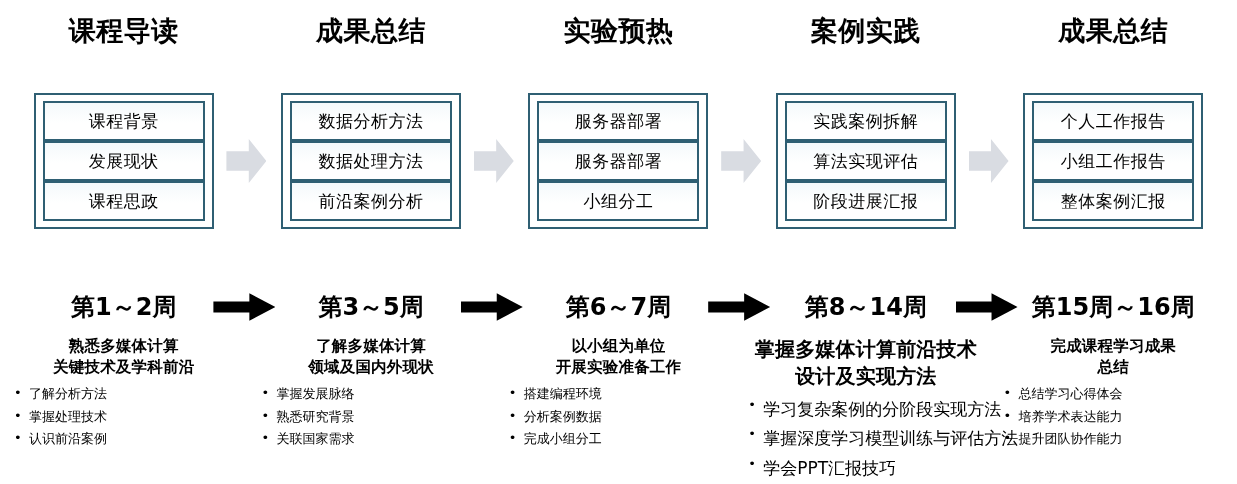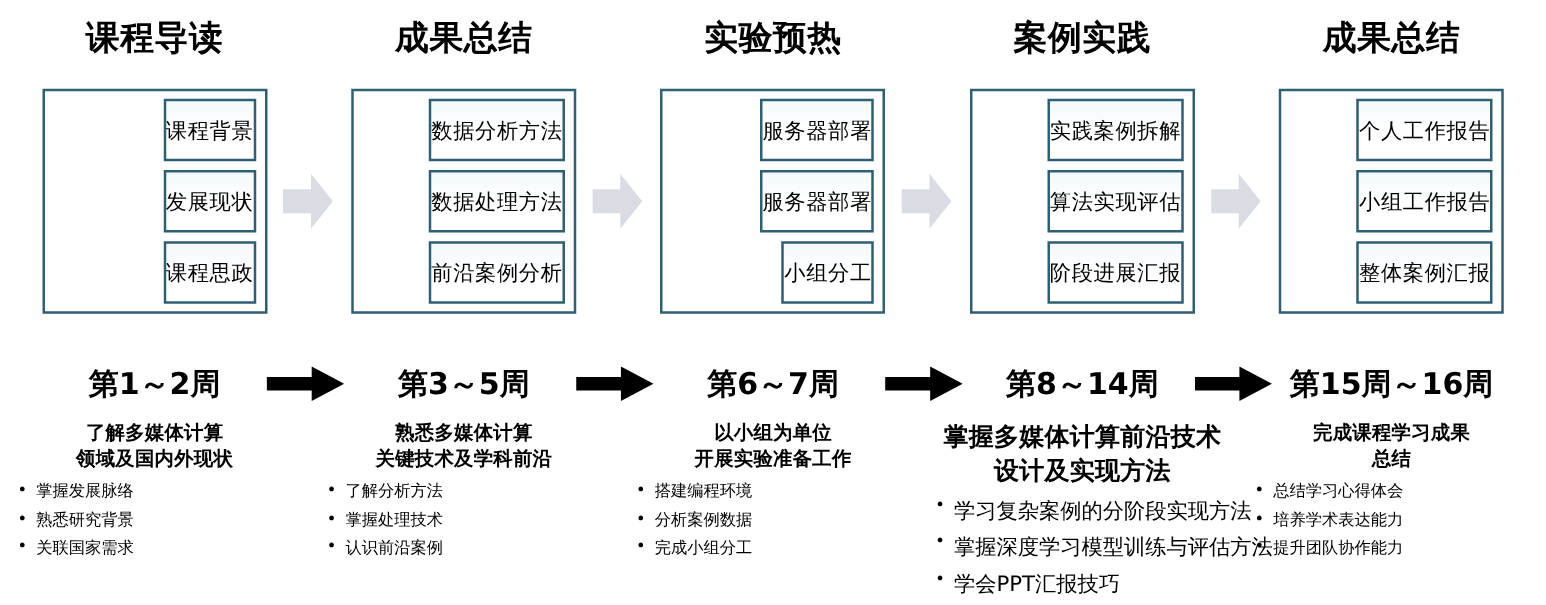--- a/index.html
+++ b/index.html
@@ -54,29 +54,28 @@
   }
   .flow-cell {
     width: 247.4px;
     position: relative;
     display: flex;
     align-items: center;
     justify-content: center;
   }
   .outer-box {
     width: 180px;
-    height: 180px;
+    height: 136px;
     border: 2px solid #2f5f73;
     box-sizing: border-box;
     padding: 6px 7px;
     display: flex;
     flex-direction: column;
     justify-content: space-between;
     background: #ffffff;
-    align-items: flex-end;
   }
   .inner-box {
     height: 50px;
     border: 2px solid #2f5f73;
     box-sizing: border-box;
     display: flex;
     align-items: center;
     justify-content: center;
     background: linear-gradient(180deg, #f4f9fb 0%, #ffffff 55%, #ffffff 100%);
   }
@@ -305,40 +304,40 @@
       <div class="black-arrow"></div>
     </div>
     <div class="week-cell">
       <span class="week-label">第15周～16周</span>
     </div>
   </div>
 
   <div class="bottom-row">
 
     <div class="bottom-cell">
+      <div class="goal">熟悉多媒体计算
+关键技术及学科前沿</div>
+      <ul class="bullets">
+        <li>了解分析方法</li>
+        <li>掌握处理技术</li>
+        <li>认识前沿案例</li>
+      </ul>
+    </div>
+
+    <div class="bottom-cell">
       <div class="goal">了解多媒体计算
 领域及国内外现状</div>
       <ul class="bullets">
         <li>掌握发展脉络</li>
         <li>熟悉研究背景</li>
         <li>关联国家需求</li>
       </ul>
     </div>
 
     <div class="bottom-cell">
-      <div class="goal">熟悉多媒体计算
-关键技术及学科前沿</div>
-      <ul class="bullets">
-        <li>了解分析方法</li>
-        <li>掌握处理技术</li>
-        <li>认识前沿案例</li>
-      </ul>
-    </div>
-
-    <div class="bottom-cell">
       <div class="goal">以小组为单位
 开展实验准备工作</div>
       <ul class="bullets">
         <li>搭建编程环境</li>
         <li>分析案例数据</li>
         <li>完成小组分工</li>
       </ul>
     </div>
 
     <div class="bottom-cell wide">

